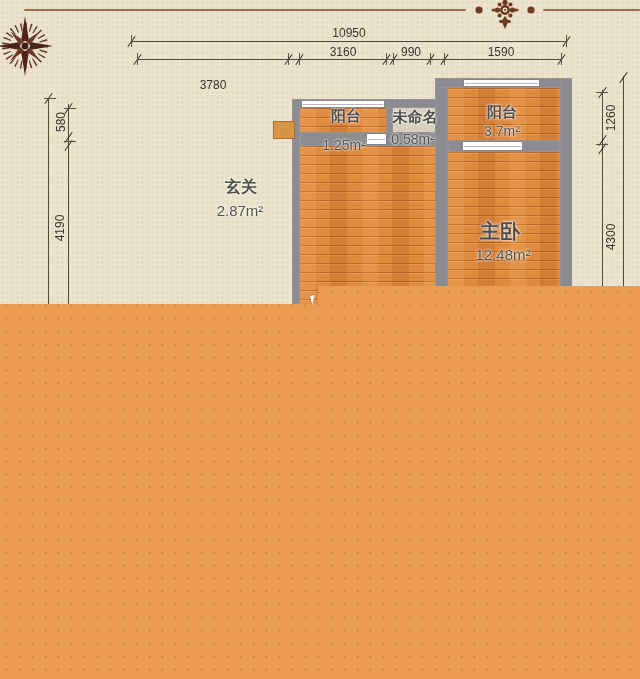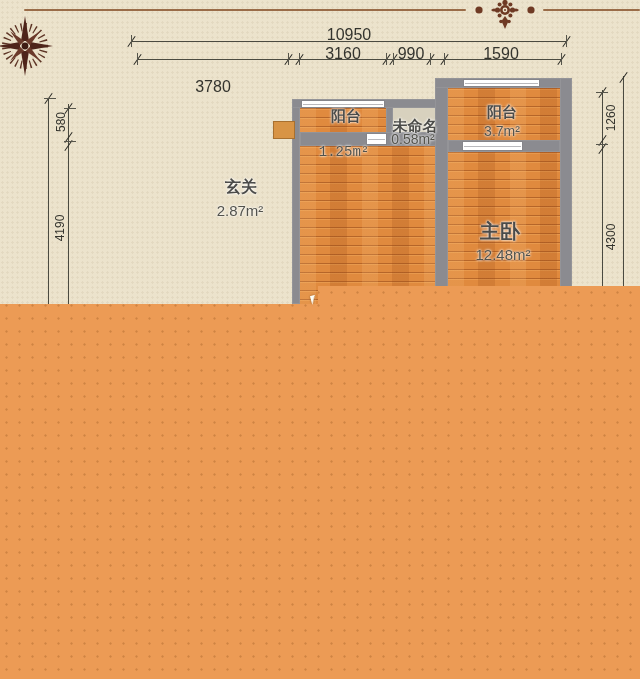--- a/index.html
+++ b/index.html
@@ -10,21 +10,21 @@
     background-size:5px 5px;}
   .abs{position:absolute;}
   
   .brline{position:absolute;top:9px;height:2px;background:#9a6c48;border-radius:1px;}
   
   .dl-h{position:absolute;height:1px;background:#4a4a40;}
   .dl-v{position:absolute;width:1px;background:#4a4a40;}
   .tk{position:absolute;width:13px;height:1px;background:#2c2c26;transform:rotate(-55deg);}
   .stv{position:absolute;width:1px;height:12px;background:#56554b;}
   .sth{position:absolute;width:12px;height:1px;background:#56554b;}
-  .dimtx{position:absolute;font-size:16px;color:#34342e;white-space:nowrap;transform:translateX(-50%);}
+  .dimtx{position:absolute;font-size:12px;color:#34342e;white-space:nowrap;transform:translateX(-50%);}
   .dimtx-v{position:absolute;font-size:12px;color:#34342e;white-space:nowrap;transform:translate(-50%,-50%) rotate(-90deg);}
   
   .wall{position:absolute;background:#8b8b90;box-shadow:inset 0 0 0 1px rgba(255,255,255,.08);}
   .wood{position:absolute;background-color:#e08a3e;
     background-image:
       repeating-linear-gradient(90deg, rgba(255,205,140,.16) 0 16px, rgba(0,0,0,0) 16px 30px, rgba(146,66,16,.18) 30px 47px, rgba(0,0,0,0) 47px 62px),
       repeating-linear-gradient(180deg, rgba(122,50,12,.42) 0 1px, rgba(255,198,122,.25) 1px 2px, rgba(0,0,0,0) 2px 9px);}
   .plainfloor{position:absolute;background:#d8d1be;}
   .window{position:absolute;background:#fff;border:1px solid #85858a;box-sizing:border-box;}
   .window::after{content:"";position:absolute;left:1px;right:1px;top:50%;height:1px;background:#b9b9bd;}
@@ -158,22 +158,22 @@
   <div class="wall" style="left:448px;top:140px;width:112px;height:12px;"></div>
 
   <div class="window" style="left:301px;top:100px;width:84px;height:8px;"></div>
   <div class="window" style="left:366px;top:133px;width:21px;height:12px;"></div>
   <div class="window" style="left:463px;top:79px;width:77px;height:8px;"></div>
   <div class="window" style="left:462px;top:141px;width:61px;height:10px;"></div>
 
   <div class="protrusion"></div>
 
   <div class="rname" style="left:346px;top:116px;">阳台</div>
-  <div class="rarea" style="left:344px;top:152px;font-family:Liberation Mono, monospace;">1.25m²</div>
-  <div class="rname" style="left:415px;top:126px;">未命名</div>
+  <div class="rarea" style="left:344px;top:145px;">1.25m²</div>
+  <div class="rname" style="left:415px;top:117px;">未命名</div>
   <div class="rarea" style="left:413px;top:139px;">0.58m²</div>
   <div class="rname" style="left:502px;top:112px;">阳台</div>
   <div class="rarea" style="left:502px;top:131px;">3.7m²</div>
   <div class="rname" style="left:241px;top:187px;font-size:16px;">玄关</div>
   <div class="rarea" style="left:240px;top:210px;font-size:15px;">2.87m²</div>
   <div class="rname" style="left:500px;top:231px;font-size:20px;">主卧</div>
   <div class="rarea" style="left:503px;top:254px;font-size:15px;">12.48m²</div>
 
   <div class="overlay"></div>
 

